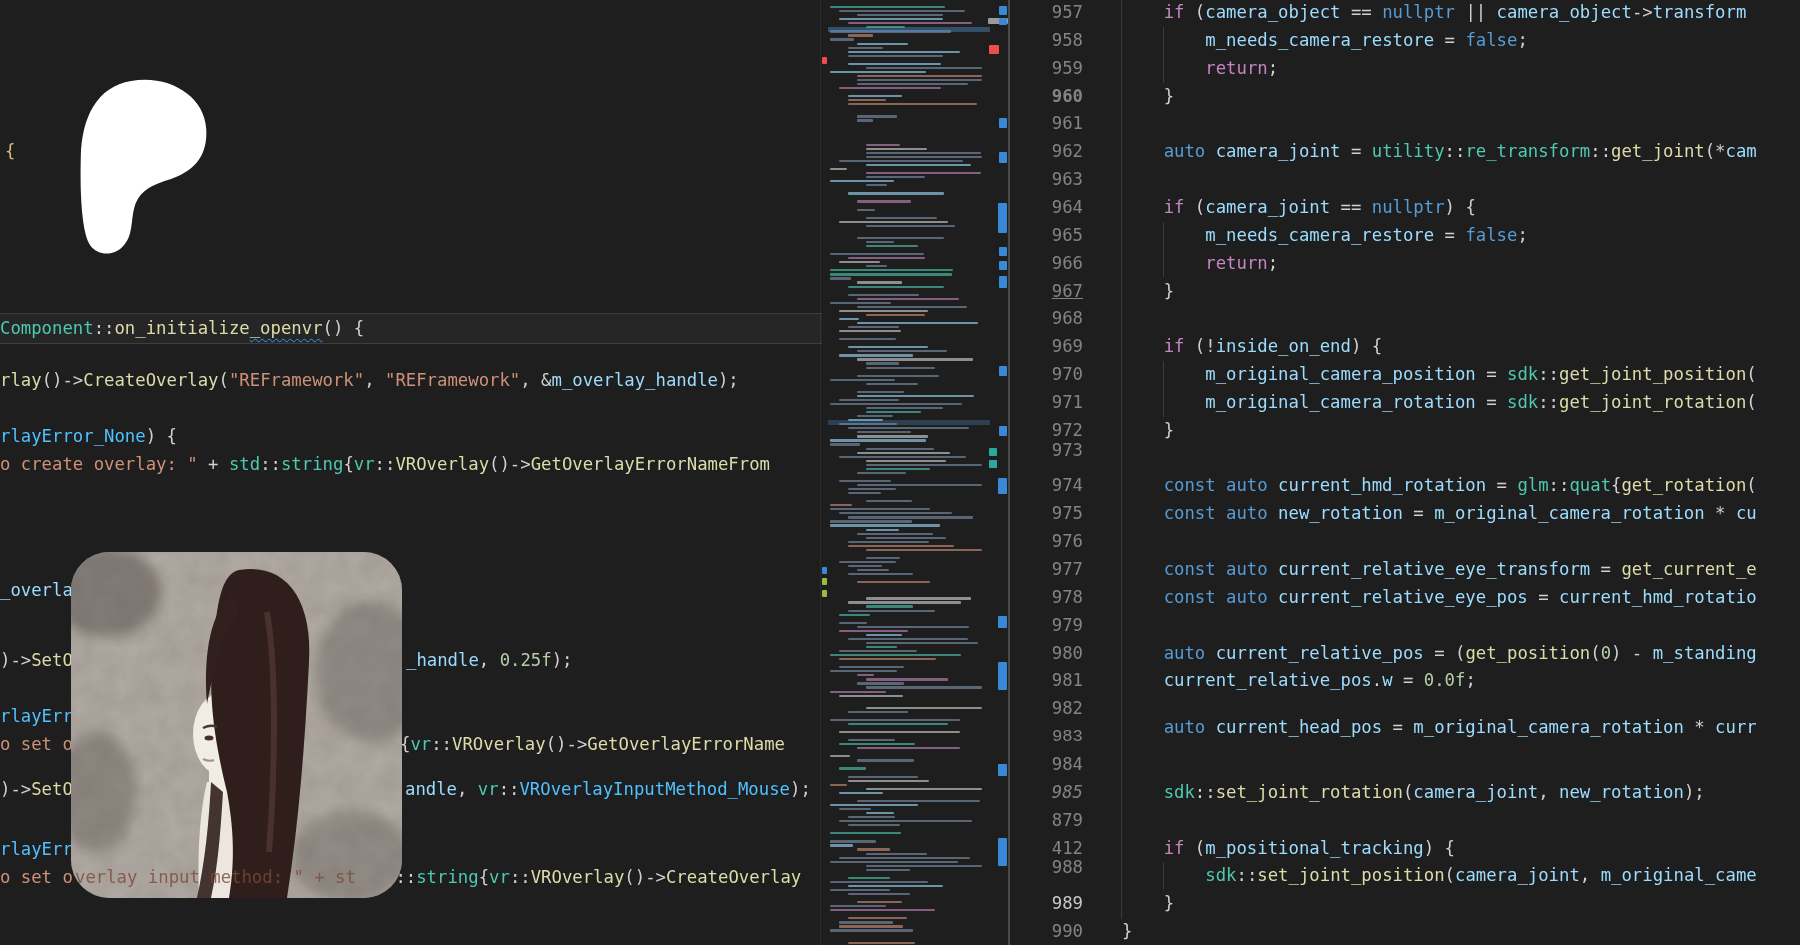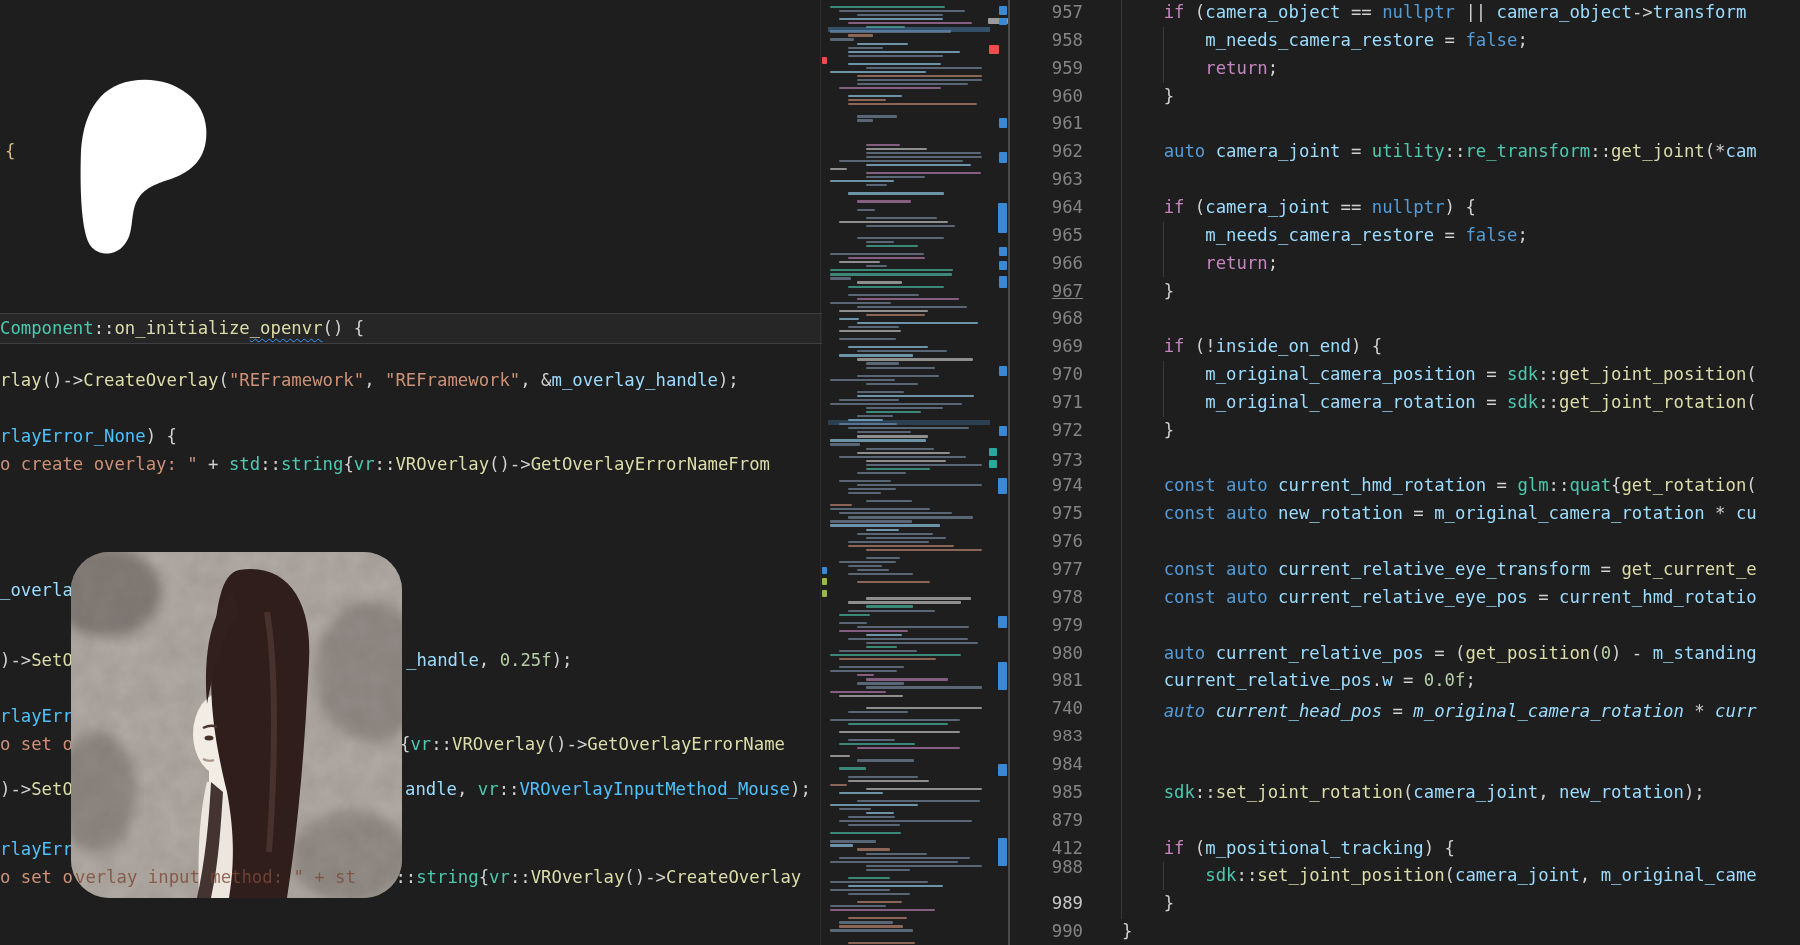--- a/index.html
+++ b/index.html
@@ -335,46 +335,46 @@
       <div class="rmark" style="left: 10px; top: 838px; width: 9px; height: 28px; background: rgb(57, 137, 214);"></div>
     </div>
 
   <div id="divider" style="left:1008px"></div>
 
   <div id="right-pane" style="left:1008px;width:792px">
     <div id="gutter" class="soft">
         <div class="lnum" style="top: -1px;">957</div>
         <div class="lnum" style="top: 26.85px;">958</div>
         <div class="lnum" style="top: 54.7px;">959</div>
-        <div class="lnum" style="top: 82.55px;">960</div>
+        <div class="lnum" style="top: 82.55px; font-weight: bold;">960</div>
         <div class="lnum" style="top: 110.4px;">961</div>
         <div class="lnum" style="top: 138.25px;">962</div>
         <div class="lnum" style="top: 166.1px;">963</div>
         <div class="lnum" style="top: 193.95px;">964</div>
         <div class="lnum" style="top: 221.8px;">965</div>
         <div class="lnum" style="top: 249.65px;">966</div>
         <div class="lnum" style="top: 277.5px; text-decoration: underline;">967</div>
         <div class="lnum" style="top: 305.35px;">968</div>
         <div class="lnum" style="top: 333.2px;">969</div>
         <div class="lnum" style="top: 361.05px;">970</div>
         <div class="lnum" style="top: 388.9px;">971</div>
         <div class="lnum" style="top: 416.75px;">972</div>
-        <div class="lnum" style="top: 447px;">973</div>
+        <div class="lnum" style="top: 437px;">973</div>
         <div class="lnum" style="top: 472.45px;">974</div>
         <div class="lnum" style="top: 500.3px;">975</div>
         <div class="lnum" style="top: 528.15px;">976</div>
         <div class="lnum" style="top: 556px;">977</div>
         <div class="lnum" style="top: 583.85px;">978</div>
         <div class="lnum" style="top: 611.7px;">979</div>
         <div class="lnum" style="top: 639.55px;">980</div>
         <div class="lnum" style="top: 667.4px;">981</div>
-        <div class="lnum" style="top: 695.25px;">740</div>
+        <div class="lnum" style="top: 695.25px;">982</div>
         <div class="lnum" style="top: 723.1px; font-family: Liberation Mono, monospace;">983</div>
         <div class="lnum" style="top: 750.95px;">984</div>
-        <div class="lnum" style="top: 778.8px;">985</div>
+        <div class="lnum" style="top: 778.8px; font-style: italic;">985</div>
         <div class="lnum" style="top: 806.65px;">879</div>
         <div class="lnum" style="top: 834.5px;">412</div>
         <div class="lnum" style="top: 854px;">988</div>
         <div class="lnum active" style="top: 890.2px;">989</div>
         <div class="lnum" style="top: 918.05px;">990</div>
       </div>
     <div id="right-code" class="soft">
       <div id="col0-guide"></div>
     <div class="cline" style="left: 155.64px; top: -1px;"><span class="seg t-kw">if</span><span class="seg t-op"> (</span><span class="seg t-var">camera_object</span><span class="seg t-op"> == </span><span class="seg t-kw2">nullptr</span><span class="seg t-op"> || </span><span class="seg t-var">camera_object</span><span class="seg t-op">-&gt;</span><span class="seg t-var">transform</span></div>
         <div class="subguide" style="top: 26.85px;"></div>
@@ -394,21 +394,21 @@
         <div class="cline" style="left: 197.28px; top: 361.05px;"><span class="seg t-var">m_original_camera_position</span><span class="seg t-op"> = </span><span class="seg t-type">sdk</span><span class="seg t-op">::</span><span class="seg t-fn">get_joint_position</span><span class="seg t-op">(</span></div>
         <div class="subguide" style="top: 388.9px;"></div>
         <div class="cline" style="left: 197.28px; top: 388.9px;"><span class="seg t-var">m_original_camera_rotation</span><span class="seg t-op"> = </span><span class="seg t-type">sdk</span><span class="seg t-op">::</span><span class="seg t-fn">get_joint_rotation</span><span class="seg t-op">(</span></div>
         <div class="cline" style="left: 155.64px; top: 416.75px;"><span class="seg t-op">}</span></div>
         <div class="cline" style="left: 155.64px; top: 472.45px;"><span class="seg t-kw2">const auto</span><span class="seg t-op"> </span><span class="seg t-var">current_hmd_rotation</span><span class="seg t-op"> = </span><span class="seg t-type">glm</span><span class="seg t-op">::</span><span class="seg t-type">quat</span><span class="seg t-op">{</span><span class="seg t-fn">get_rotation</span><span class="seg t-op">(</span></div>
         <div class="cline" style="left: 155.64px; top: 500.3px;"><span class="seg t-kw2">const auto</span><span class="seg t-op"> </span><span class="seg t-var">new_rotation</span><span class="seg t-op"> = </span><span class="seg t-var">m_original_camera_rotation</span><span class="seg t-op"> * </span><span class="seg t-var">cu</span></div>
         <div class="cline" style="left: 155.64px; top: 556px;"><span class="seg t-kw2">const auto</span><span class="seg t-op"> </span><span class="seg t-var">current_relative_eye_transform</span><span class="seg t-op"> = </span><span class="seg t-fn">get_current_e</span></div>
         <div class="cline" style="left: 155.64px; top: 583.85px;"><span class="seg t-kw2">const auto</span><span class="seg t-op"> </span><span class="seg t-var">current_relative_eye_pos</span><span class="seg t-op"> = </span><span class="seg t-var">current_hmd_rotatio</span></div>
         <div class="cline" style="left: 155.64px; top: 639.55px;"><span class="seg t-kw2">auto</span><span class="seg t-op"> </span><span class="seg t-var">current_relative_pos</span><span class="seg t-op"> = (</span><span class="seg t-fn">get_position</span><span class="seg t-op">(</span><span class="seg t-num">0</span><span class="seg t-op">) - </span><span class="seg t-var">m_standing</span></div>
         <div class="cline" style="left: 155.64px; top: 667.4px;"><span class="seg t-var">current_relative_pos</span><span class="seg t-op">.</span><span class="seg t-var">w</span><span class="seg t-op"> = </span><span class="seg t-num">0.0f</span><span class="seg t-op">;</span></div>
-        <div class="cline" style="left: 155.64px; top: 698px; font-style: italic;"><span class="seg t-kw2">auto</span><span class="seg t-op"> </span><span class="seg t-var">current_head_pos</span><span class="seg t-op"> = </span><span class="seg t-var">m_original_camera_rotation</span><span class="seg t-op"> * </span><span class="seg t-var">curr</span></div>
+        <div class="cline" style="left: 155.64px; top: 714px;"><span class="seg t-kw2">auto</span><span class="seg t-op"> </span><span class="seg t-var">current_head_pos</span><span class="seg t-op"> = </span><span class="seg t-var">m_original_camera_rotation</span><span class="seg t-op"> * </span><span class="seg t-var">curr</span></div>
         <div class="cline" style="left: 155.64px; top: 778.8px;"><span class="seg t-type">sdk</span><span class="seg t-op">::</span><span class="seg t-fn">set_joint_rotation</span><span class="seg t-op">(</span><span class="seg t-var">camera_joint</span><span class="seg t-op">, </span><span class="seg t-var">new_rotation</span><span class="seg t-op">);</span></div>
         <div class="cline" style="left: 155.64px; top: 834.5px;"><span class="seg t-kw">if</span><span class="seg t-op"> (</span><span class="seg t-var">m_positional_tracking</span><span class="seg t-op">) {</span></div>
         <div class="subguide" style="top: 862.35px;"></div>
         <div class="cline" style="left: 197.28px; top: 862.35px;"><span class="seg t-type">sdk</span><span class="seg t-op">::</span><span class="seg t-fn">set_joint_position</span><span class="seg t-op">(</span><span class="seg t-var">camera_joint</span><span class="seg t-op">, </span><span class="seg t-var">m_original_came</span></div>
         <div class="cline" style="left: 155.64px; top: 890.2px;"><span class="seg t-op">}</span></div>
         <div class="cline" style="left: 114px; top: 918.05px;"><span class="seg t-op">}</span></div>
       </div>
   </div>
 
 </div>

